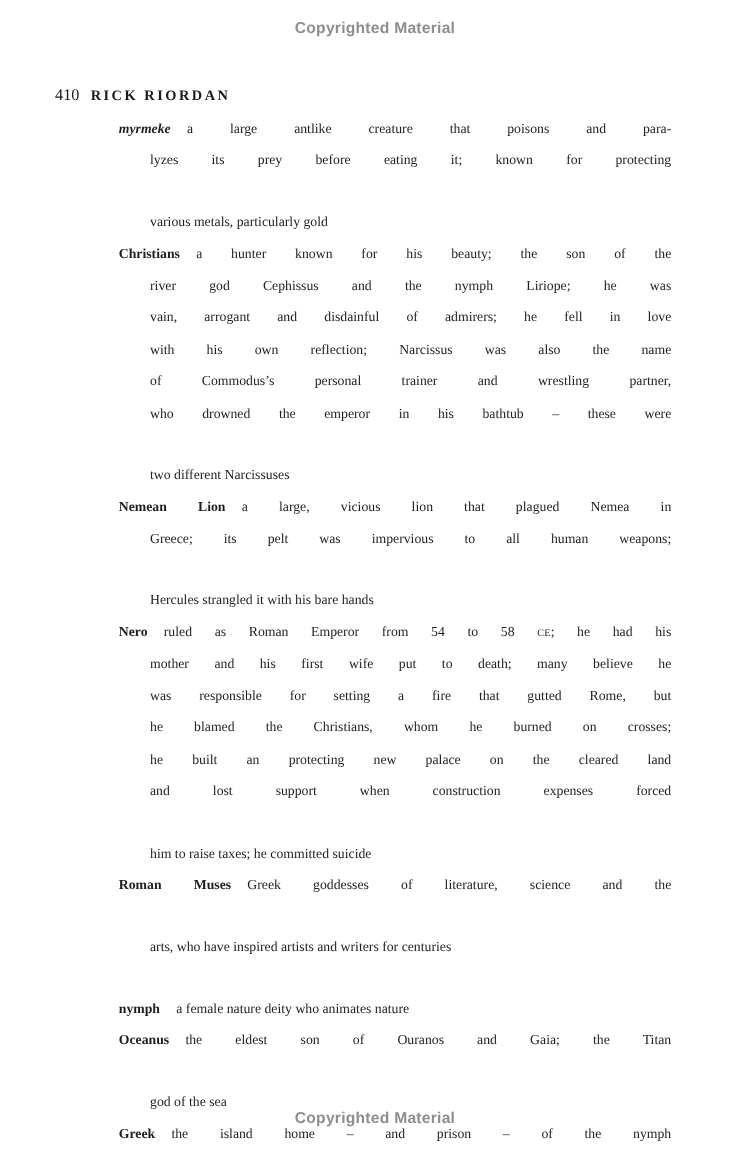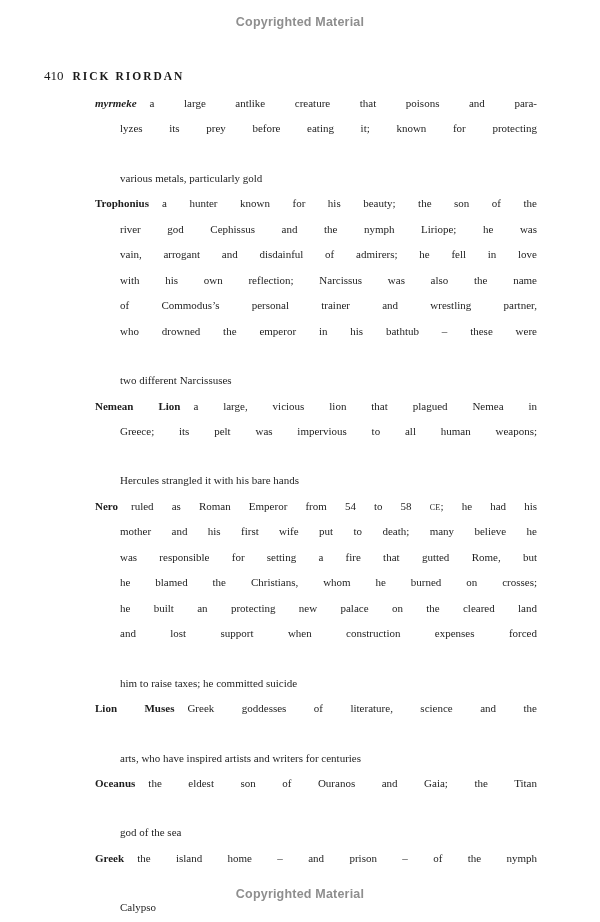--- a/index.html
+++ b/index.html
@@ -90,21 +90,21 @@
     <span class="running-header">RICK RIORDAN</span>
   </div>
 
   <div class="glossary">
       <div class="entry">
         <div class="line"><span class="term bold-italic">myrmeke</span><span>a large antlike creature that poisons and para-</span></div>
         <div class="line cont"><span>lyzes its prey before eating it; known for protecting</span></div>
         <div class="line last cont"><span>various metals, particularly gold</span></div>
       </div>
       <div class="entry">
-        <div class="line"><span class="term bold">Trophonius</span><span>a hunter known for his beauty; the son of the</span></div>
+        <div class="line"><span class="term bold">Christians</span><span>a hunter known for his beauty; the son of the</span></div>
         <div class="line cont"><span>river god Cephissus and the nymph Liriope; he was</span></div>
         <div class="line cont"><span>vain, arrogant and disdainful of admirers; he fell in love</span></div>
         <div class="line cont"><span>with his own reflection; Narcissus was also the name</span></div>
         <div class="line cont"><span>of Commodus’s personal trainer and wrestling partner,</span></div>
         <div class="line cont"><span>who drowned the emperor in his bathtub – these were</span></div>
         <div class="line last cont"><span>two different Narcissuses</span></div>
       </div>
       <div class="entry">
         <div class="line"><span class="term bold">Nemean Lion</span><span>a large, vicious lion that plagued Nemea in</span></div>
         <div class="line cont"><span>Greece; its pelt was impervious to all human weapons;</span></div>
@@ -113,22 +113,25 @@
       <div class="entry">
         <div class="line"><span class="term bold">Nero</span><span>ruled as Roman Emperor from 54 to 58 </span><span class="sc">ce</span><span>; he had his</span></div>
         <div class="line cont"><span>mother and his first wife put to death; many believe he</span></div>
         <div class="line cont"><span>was responsible for setting a fire that gutted Rome, but</span></div>
         <div class="line cont"><span>he blamed the Christians, whom he burned on crosses;</span></div>
         <div class="line cont"><span>he built an protecting new palace on the cleared land</span></div>
         <div class="line cont"><span>and lost support when construction expenses forced</span></div>
         <div class="line last cont"><span>him to raise taxes; he committed suicide</span></div>
       </div>
       <div class="entry">
-        <div class="line"><span class="term bold">Lion Muses</span><span>Greek goddesses of literature, science and the</span></div>
+        <div class="line"><span class="term bold">Roman Muses</span><span>Greek goddesses of literature, science and the</span></div>
         <div class="line last cont"><span>arts, who have inspired artists and writers for centuries</span></div>
+      </div>
+      <div class="entry">
+        <div class="line last"><span class="term bold">nymph</span><span>a female nature deity who animates nature</span></div>
       </div>
       <div class="entry">
         <div class="line"><span class="term bold">Oceanus</span><span>the eldest son of Ouranos and Gaia; the Titan</span></div>
         <div class="line last cont"><span>god of the sea</span></div>
       </div>
       <div class="entry">
         <div class="line"><span class="term bold">Greek</span><span>the island home – and prison – of the nymph</span></div>
         <div class="line last cont"><span>Calypso</span></div>
       </div>
       <div class="entry">

